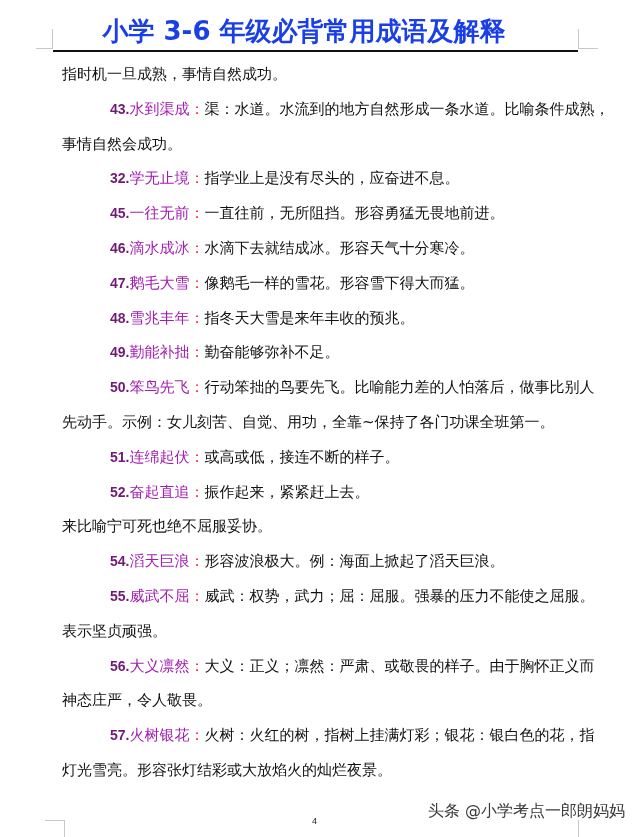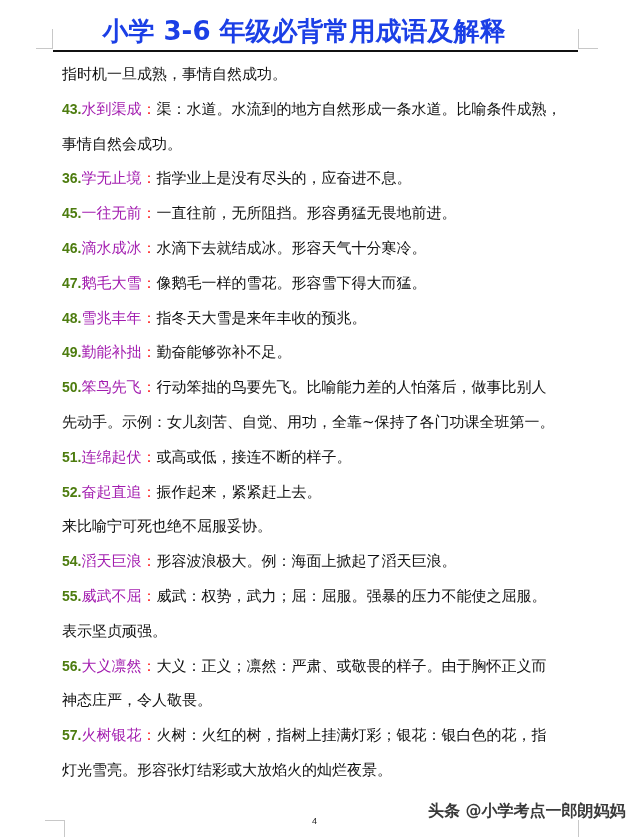--- a/index.html
+++ b/index.html
@@ -58,21 +58,22 @@
       line-height: 34.8px;
       font-size: 15px;
       white-space: nowrap;
       color: #111111;
     }
     .entry { display: block; }
     .num {
       font-family: "Liberation Sans", sans-serif;
       font-weight: bold;
       font-size: 14px;
-      color: #4d7c0f;
+      color: #701a75;
+      margin-left: 48px;
     }
     .idiom {
       color: #a21caf;
     }
     .colon {
       color: #ff1a1a;
     }
     .page-number {
       position: absolute;
       left: 312px;
@@ -83,21 +84,20 @@
     }
     .watermark {
       position: absolute;
       left: 428px;
       top: 801px;
       font-size: 16px;
       color: #3a3a3a;
       white-space: nowrap;
       letter-spacing: 0px;
       text-shadow: 0 0 1px #ffffff;
-      font-weight: bold;
     }
   </style>
 </head>
 <body>
 
 <div>
   <div class="title">小学 3-6 年级必背常用成语及解释</div>
 
   <div class="corner tl-v"></div>
   <div class="corner tl-h"></div>
@@ -107,21 +107,21 @@
 
   <div class="content">
     <div class="line">指时机一旦成熟，事情自然成功。</div>
 
     <div class="entry">
       <div class="line"><span class="num">43.</span><span class="idiom">水到渠成</span><span class="colon">：</span><span>渠：水道。水流到的地方自然形成一条水道。比喻条件成熟，</span></div>
       <div class="line">事情自然会成功。</div>
     </div>
 
     <div class="entry">
-      <div class="line"><span class="num">36.</span><span class="idiom">学无止境</span><span class="colon">：</span><span>指学业上是没有尽头的，应奋进不息。</span></div>
+      <div class="line"><span class="num">32.</span><span class="idiom">学无止境</span><span class="colon">：</span><span>指学业上是没有尽头的，应奋进不息。</span></div>
     </div>
 
     <div class="entry">
       <div class="line"><span class="num">45.</span><span class="idiom">一往无前</span><span class="colon">：</span><span>一直往前，无所阻挡。形容勇猛无畏地前进。</span></div>
     </div>
 
     <div class="entry">
       <div class="line"><span class="num">46.</span><span class="idiom">滴水成冰</span><span class="colon">：</span><span>水滴下去就结成冰。形容天气十分寒冷。</span></div>
     </div>
 

